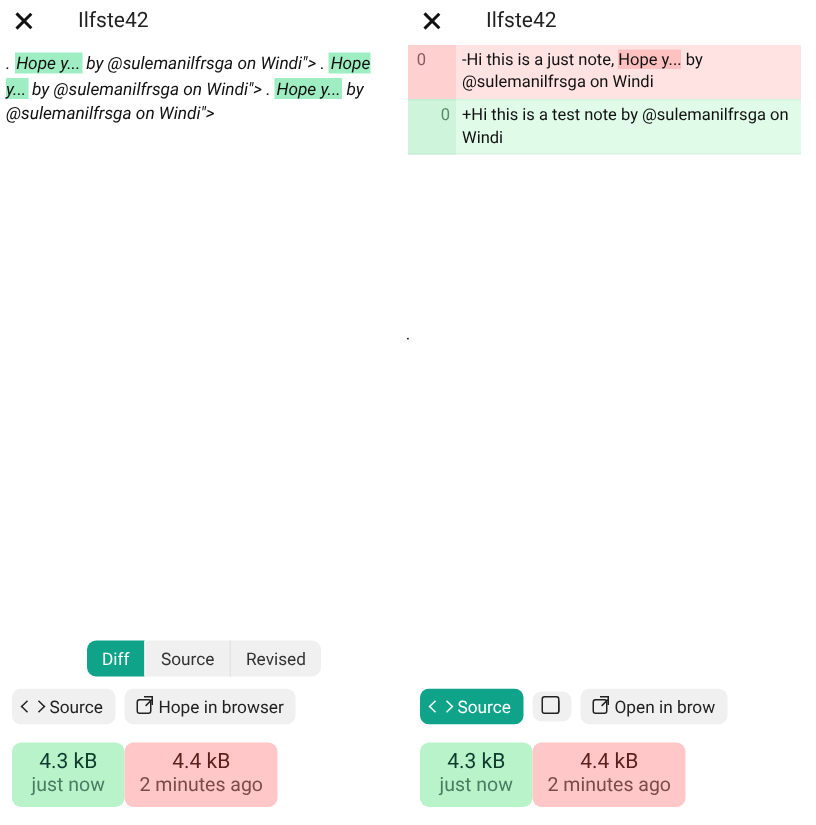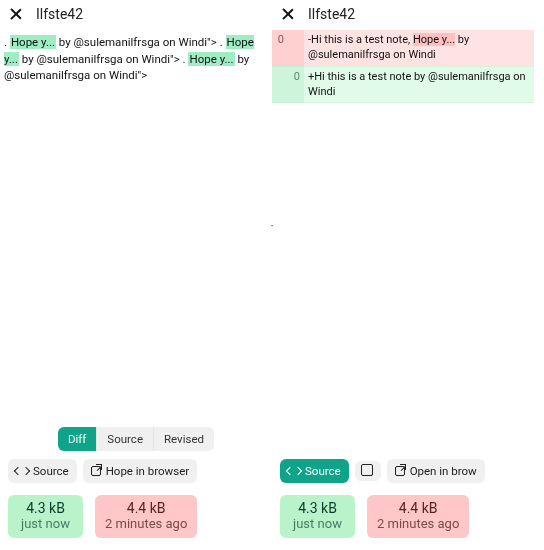--- a/index.html
+++ b/index.html
@@ -36,21 +36,21 @@
   }
   .divider-v::before {
     content: "·";
     color: #000;
     font-size: 10px;
   }
   .header {
     display: flex;
     align-items: center;
     padding: 6px 8px 2px 8px;
-    gap: 8px;
+    gap: 24px;
   }
   .close-x {
     width: 16px; height: 16px;
     position: relative;
     cursor: pointer;
   }
   .close-x::before, .close-x::after {
     content:"";
     position:absolute;
     left: 7px; top: 1px;
@@ -66,21 +66,21 @@
     padding-left: 4px;
   }
   .body {
     flex: 1 1 auto;
     overflow: hidden;
     padding: 4px 8px 0 6px;
     font-size: 11.5px;
     line-height: 1.45;
     color: #111;
   }
-  .body.left-body { padding-top: 10px; padding-left:4px; padding-right:8px;}
+  .body.left-body { padding-top: 10px; padding-left:4px; padding-right:8px;font-style:italic;}
   .hl-add {
     background: #9feec3;
     padding: 0 1px;
   }
 
   
   .diff-table {
     width: 262px;
     border-collapse: collapse;
     font-size: 11px;
@@ -208,21 +208,21 @@
     content:"";
     position:absolute;
     left:-3px;top:-3px;
     width:10px;height:10px;
     border:1.2px solid currentColor;
     border-radius:2px;
     background:#f0f0f0;
   }
 
   .sizebox-row{
-    display:flex; gap:12px;
+    display:flex; 
     padding: 0 0 8px 0;
     margin-top: 12px;
   }
   .sizebox{
     min-width: 75px;
     border-radius:6px;
     padding: 5px 10px 6px 10px;
     text-align:center;
     line-height:1.15;
   }
@@ -287,21 +287,21 @@
       <div class="title">Ilfste42</div>
     </div>
 
     <div class="body" style="padding:6px 0 0 0;">
       <table class="diff-table">
         <tbody>
             <tr class="line-del">
           <td class="ln">0</td>
           <td class="ln"></td>
           <td class="diff-content">
-            <span>-Hi this is a test note, </span><span class="inline-del">Hope y...</span><span> by @sulemanilfrsga on Windi</span>
+            <span>-Hi this is a just note, </span><span class="inline-del">Hope y...</span><span> by @sulemanilfrsga on Windi</span>
           </td>
         </tr>
         <tr class="line-add">
           <td class="ln"></td>
           <td class="ln">0</td>
           <td class="diff-content">+Hi this is a test note by @sulemanilfrsga on Windi</td>
         </tr>
       </tbody>
         </table>
     </div>

